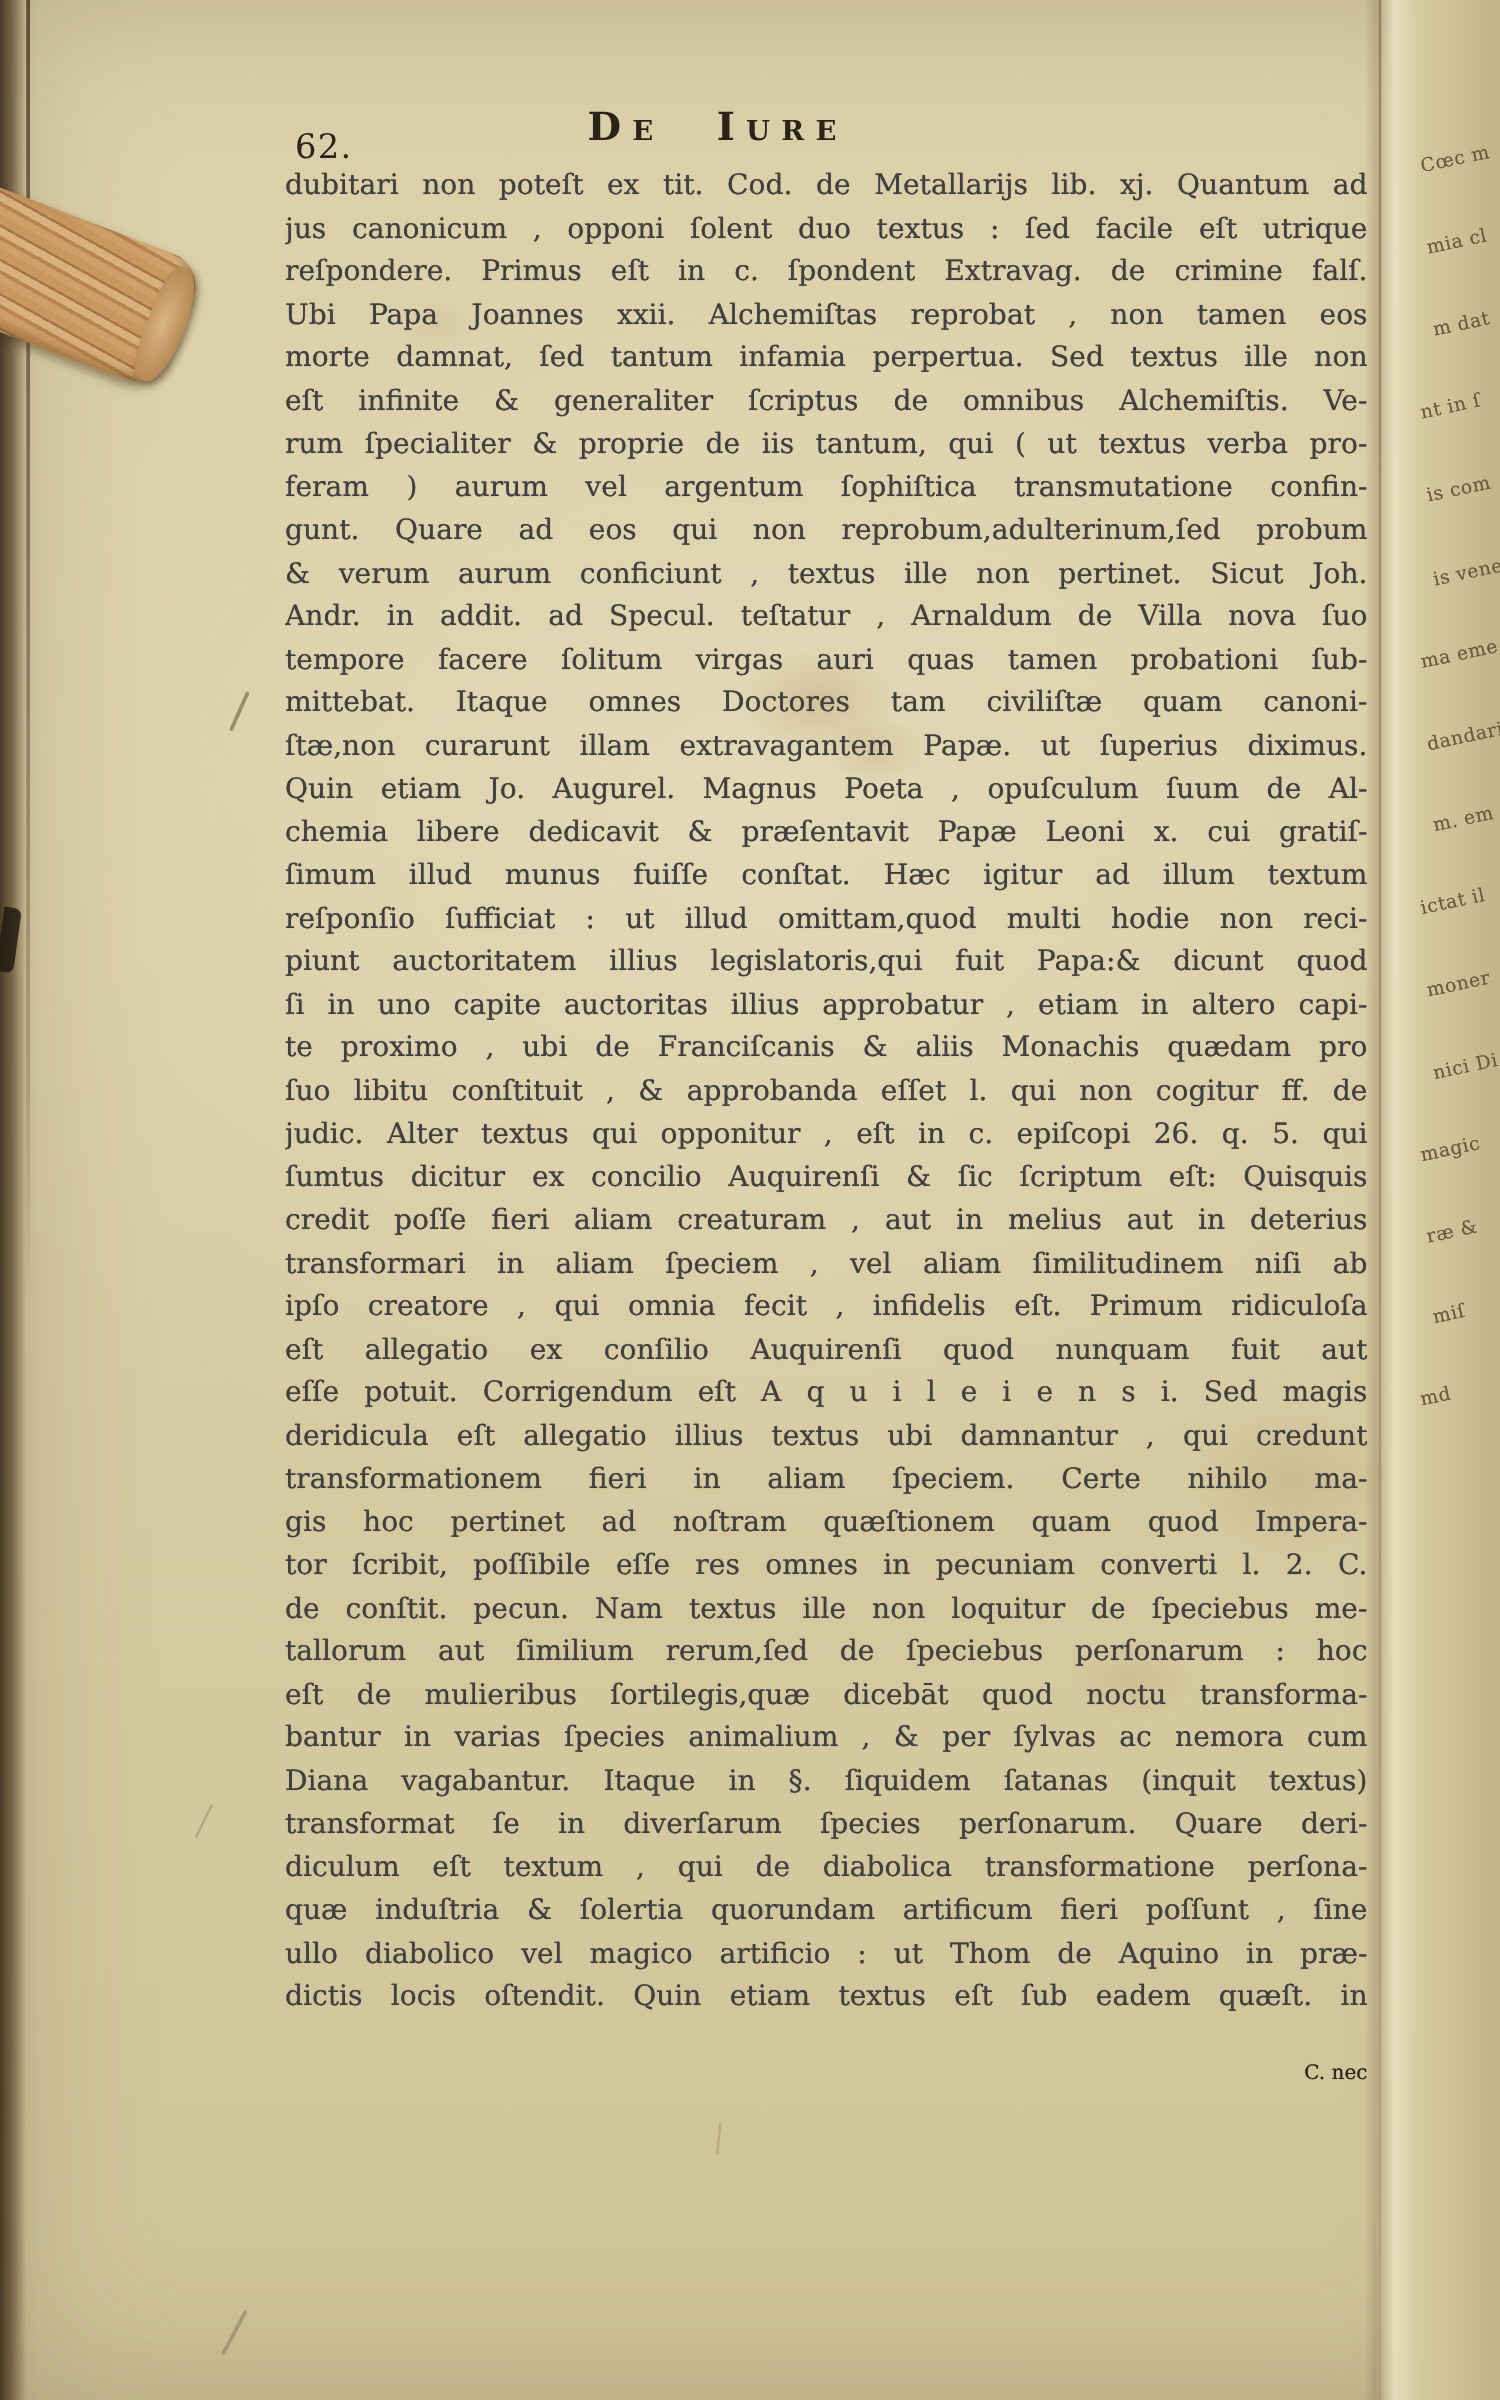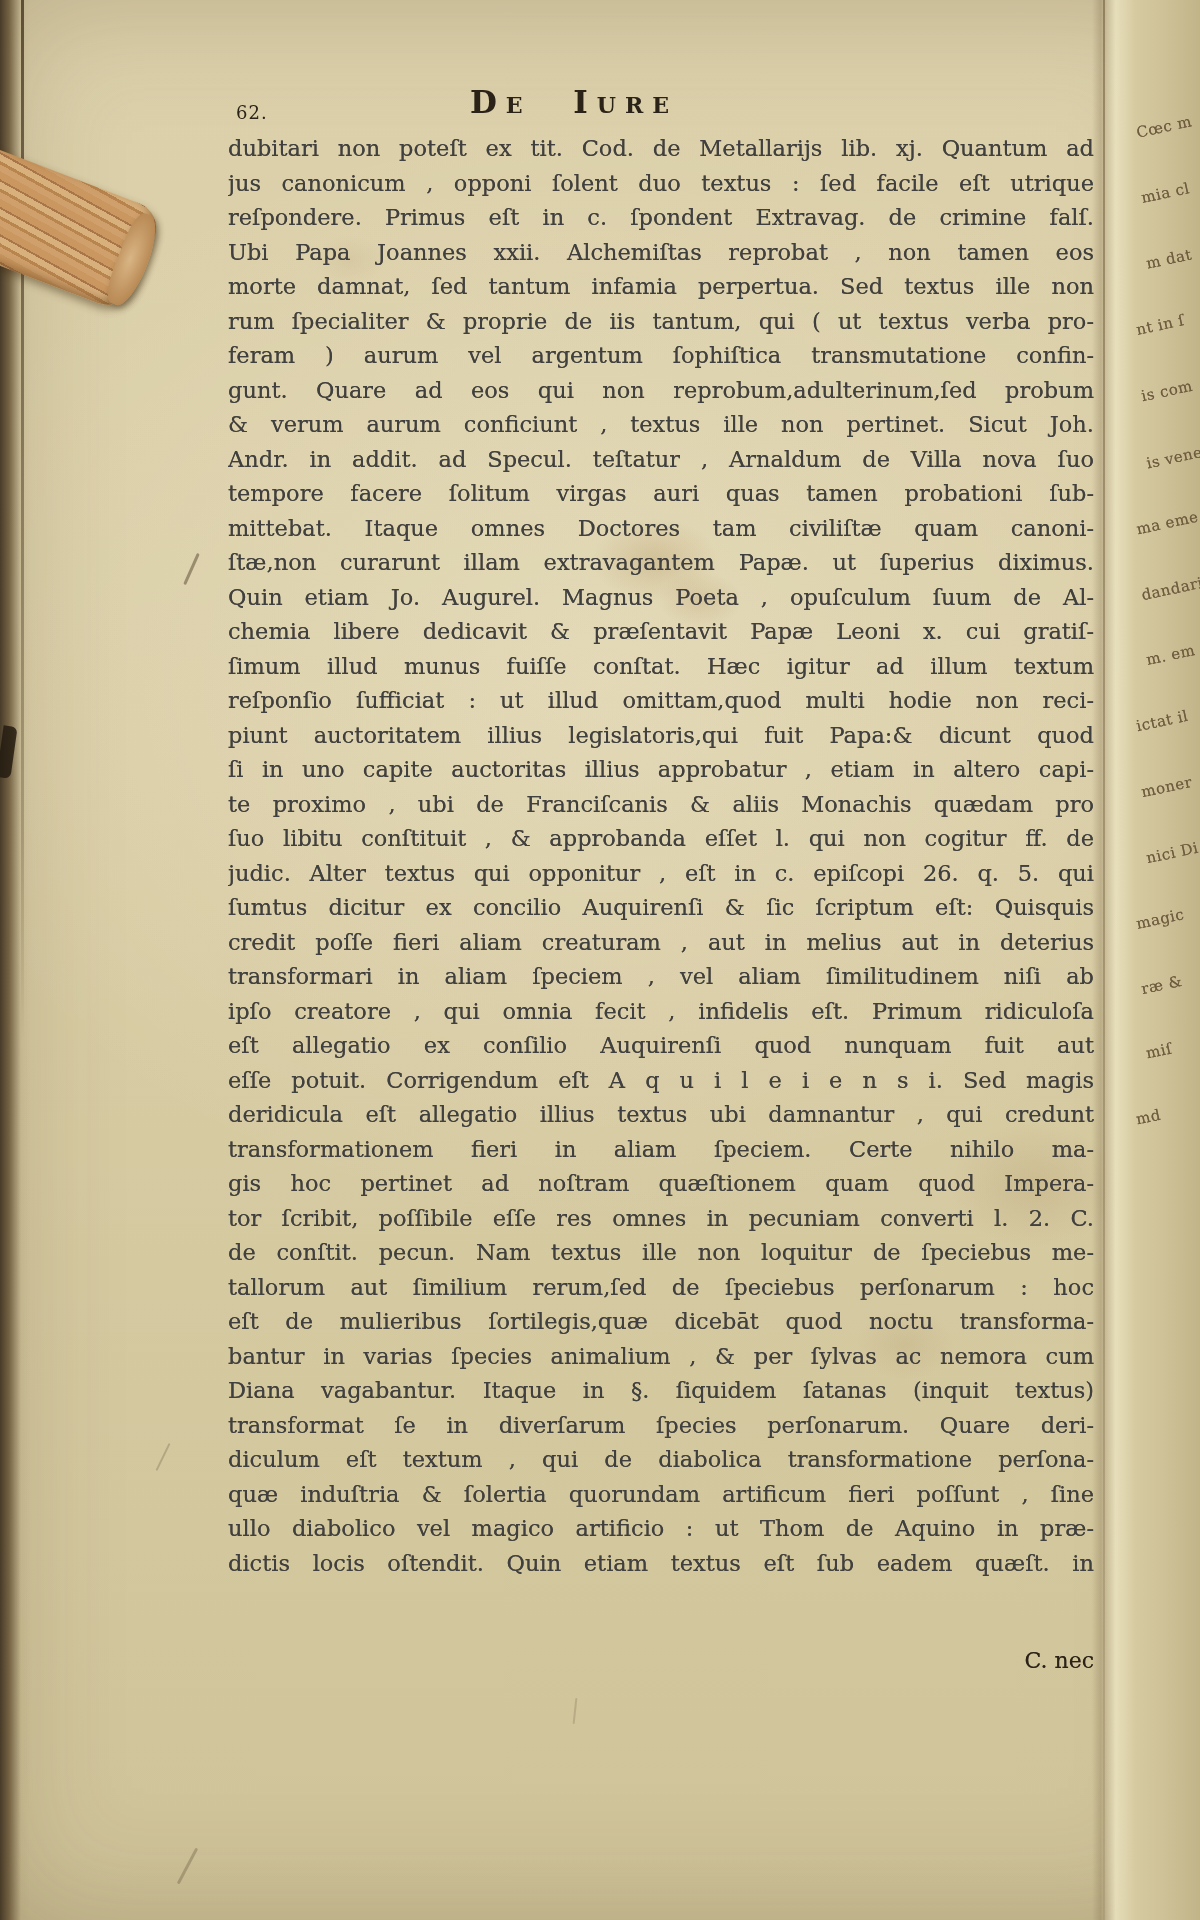--- a/index.html
+++ b/index.html
@@ -60,40 +60,40 @@
   }
   .edge-fragment{
     position:absolute;
     font-size:15px;color:#6f5c3e;white-space:nowrap;
     transform:rotate(-12deg);letter-spacing:.5px;
     text-shadow:0 0 .5px rgba(111,92,62,.8);
   }
   
   .page-number{
     position:absolute;left:236px;top:102px;
-    font-size:18px;color:#2c2318;letter-spacing:1px;
+    font-size:27px;color:#2c2318;letter-spacing:1px;
   }
   .running-title{
     position:absolute;left:384px;top:84px;width:380px;
     text-align:center;font-size:31px;color:#2c2318;
     font-variant:small-caps;letter-spacing:9px;word-spacing:22px;font-weight:600;
   }
   
   .body-text{
     position:absolute;left:228px;top:131px;width:866px;
     color:#404040;
   }
   .body-text .line{
     height:34.5px;line-height:34.5px;font-size:22.5px;
     text-align:justify;text-align-last:justify;overflow:hidden;white-space:nowrap;
     text-shadow:0 0 .6px rgba(44,35,24,.65);
   }
   .catchword{
     position:absolute;left:228px;top:1648px;width:866px;
-    text-align:right;font-size:22px;color:#2c2318;
+    text-align:right;font-size:16px;color:#2c2318;
     text-shadow:0 0 .6px rgba(44,35,24,.65);
   }
   
   .pen-mark{position:absolute;background:rgba(70,55,35,.45);border-radius:2px;}
   .mark-1{left:190px;top:552px;width:3px;height:34px;transform:rotate(24deg);}
   .mark-2{left:162px;top:1442px;width:2px;height:30px;transform:rotate(26deg);opacity:.5;}
   .mark-3{left:186px;top:1846px;width:3px;height:40px;transform:rotate(28deg);opacity:.6;}
   .mark-4{left:574px;top:1698px;width:2px;height:26px;transform:rotate(6deg);opacity:.4;}
   .mark-5{left:0px;top:726px;width:14px;height:52px;transform:rotate(8deg);background:rgba(35,27,17,.85);border-radius:0 6px 6px 0;}
 </style>
@@ -133,20 +133,21 @@
 
   <div class="page-number">62.</div>
   <div class="running-title">De Iure</div>
 
   <div class="body-text" id="body-text">
       <div class="line">dubitari non poteſt ex tit. Cod. de Metallarijs lib. xj. Quantum ad</div>
       <div class="line">jus canonicum , opponi ſolent duo textus :  ſed facile eſt utrique</div>
       <div class="line">reſpondere.  Primus eſt in c. ſpondent Extravag. de crimine falſ.</div>
       <div class="line">Ubi Papa Joannes xxii. Alchemiſtas reprobat , non tamen eos</div>
       <div class="line">morte damnat, ſed tantum infamia perpertua.  Sed textus ille non</div>
+      <div class="line">eſt infinite &amp; generaliter ſcriptus de omnibus Alchemiſtis.  Ve-</div>
       <div class="line">rum ſpecialiter &amp; proprie de iis tantum, qui ( ut textus verba pro-</div>
       <div class="line">feram ) aurum vel argentum ſophiſtica transmutatione confin-</div>
       <div class="line">gunt.  Quare ad eos qui non reprobum,adulterinum,ſed probum</div>
       <div class="line">&amp; verum aurum conficiunt , textus ille non pertinet.  Sicut Joh.</div>
       <div class="line">Andr. in addit. ad Specul. teſtatur , Arnaldum de Villa nova ſuo</div>
       <div class="line">tempore facere ſolitum virgas auri quas tamen probationi ſub-</div>
       <div class="line">mittebat.  Itaque omnes Doctores tam civiliſtæ quam canoni-</div>
       <div class="line">ſtæ,non curarunt illam extravagantem Papæ. ut ſuperius diximus.</div>
       <div class="line">Quin etiam Jo. Augurel. Magnus Poeta , opuſculum ſuum de Al-</div>
       <div class="line">chemia libere  dedicavit &amp; præſentavit Papæ Leoni x. cui gratiſ-</div>

